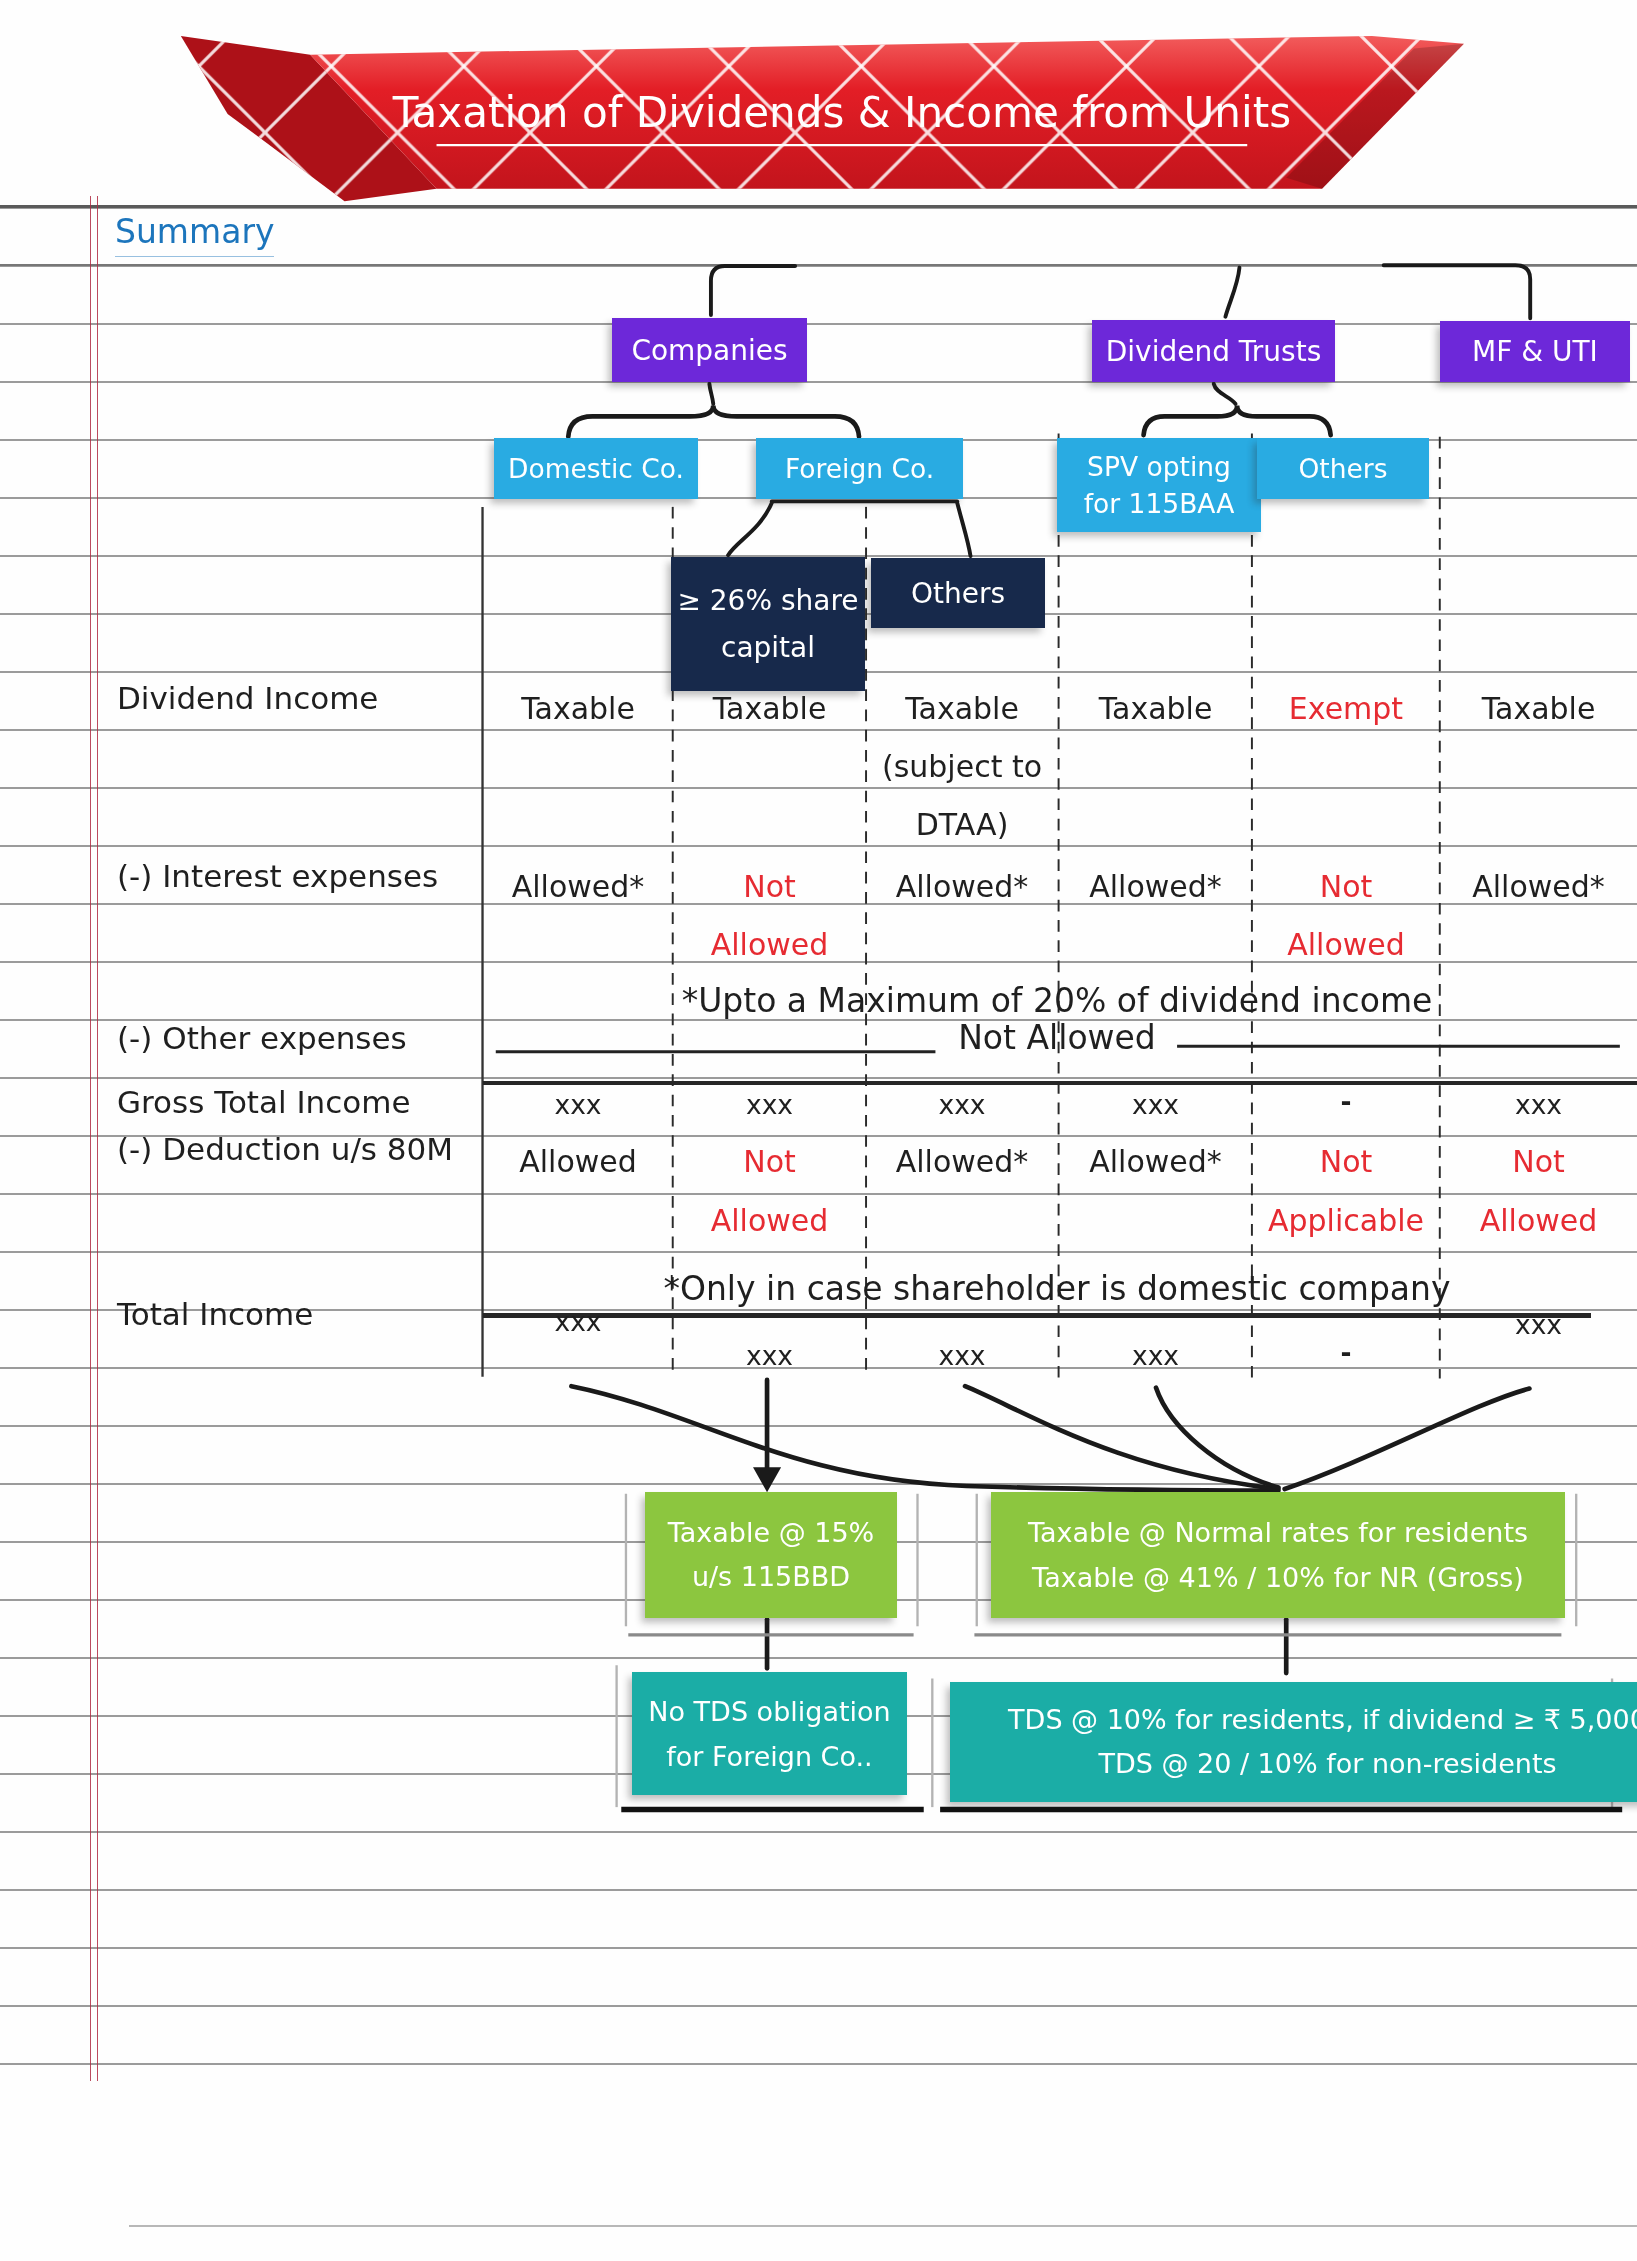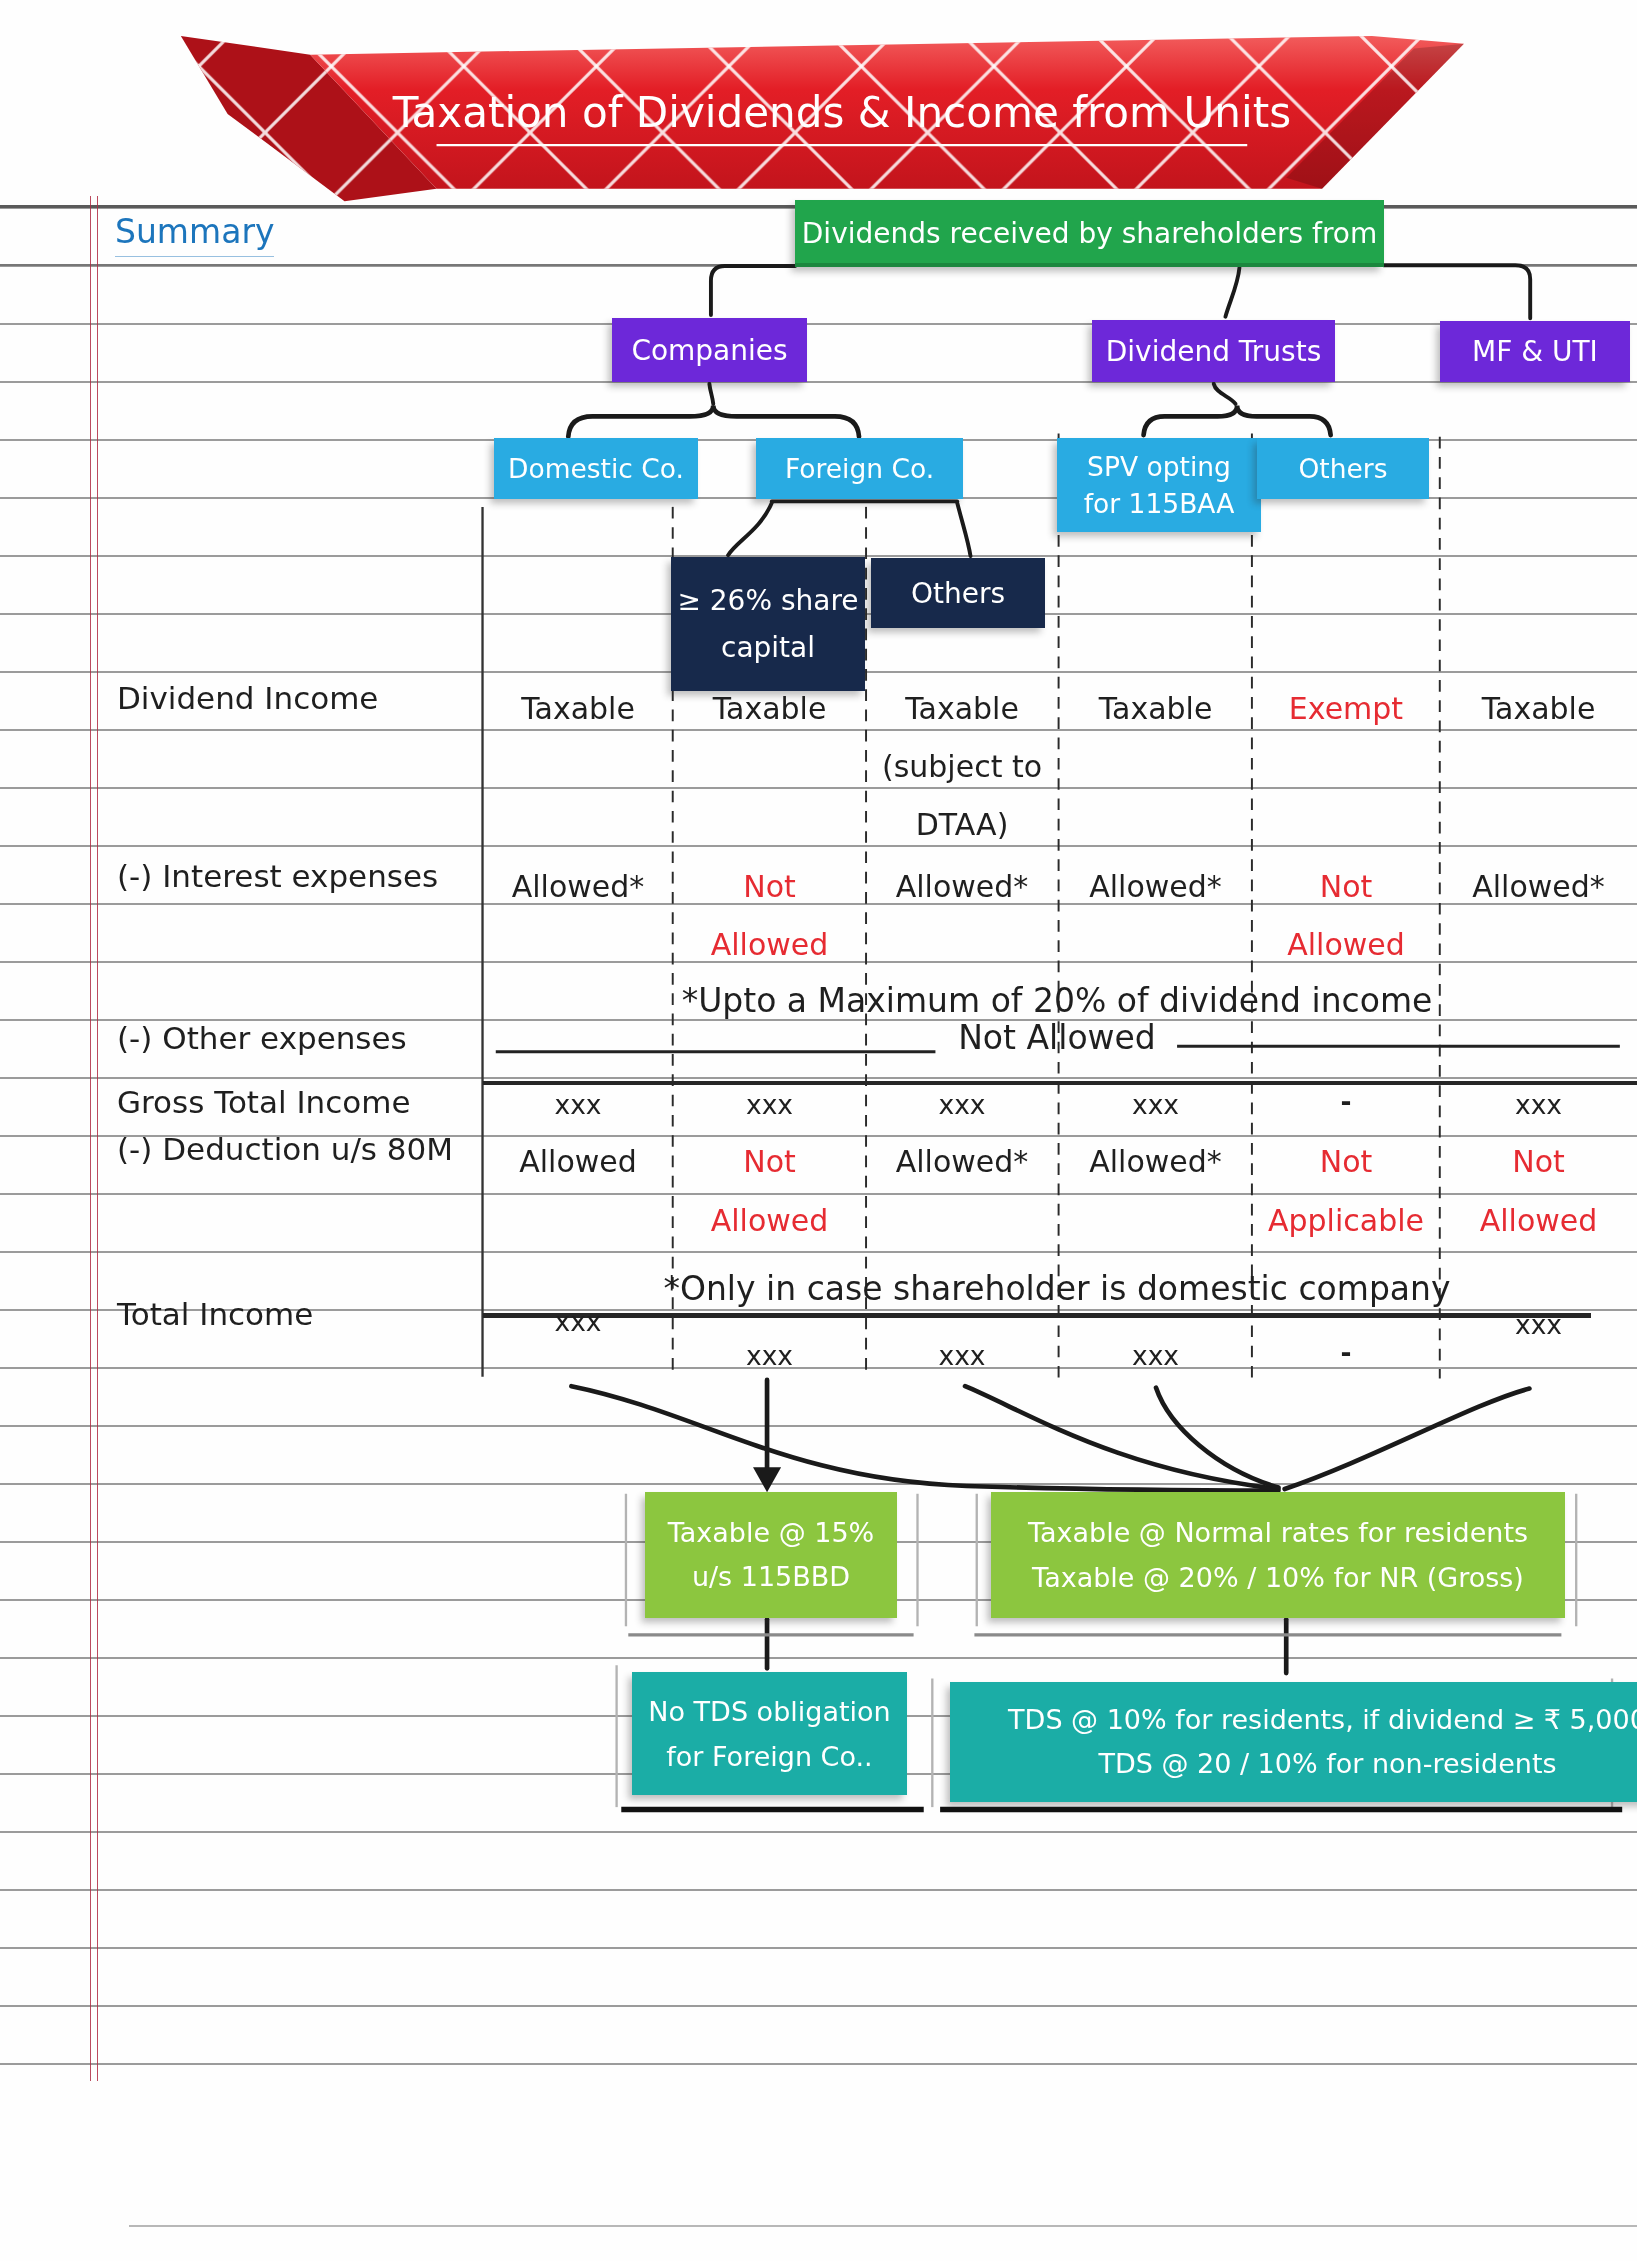--- a/index.html
+++ b/index.html
@@ -126,21 +126,20 @@
     </g>
     <g stroke="#111" stroke-width="7">
       <line x1="797" y1="2321" x2="1185" y2="2321"></line>
         <line x1="1206" y1="2321" x2="2081" y2="2321"></line>
     </g>
   </svg>
 
   <div class="tborder" style="left:483px;top:1081px;width:1155px;height:3.9px;"></div>
   <div class="tborder" style="left:483px;top:1313px;width:1108px;height:4.7px;"></div>
 
-  <div class="node n-green" style="left:795px;top:200px;width:589px;height:67px;font-size:28px;">Dividends received by shareholders from</div>
   <div class="node n-blue" style="left:612px;top:318px;width:195px;height:64px;font-size:28px;">Companies</div>
   <div class="node n-blue" style="left:1092px;top:320px;width:243px;height:62px;font-size:28px;">Dividend Trusts</div>
   <div class="node n-blue" style="left:1440px;top:321px;width:190px;height:61px;font-size:28px;">MF &amp; UTI</div>
   <div class="node n-lblue" style="left:478px;top:438px;width:204px;height:61px;font-size:26.5px;margin-left:16px;">Domestic Co.</div>
   <div class="node n-lblue" style="left:756px;top:438px;width:207px;height:61px;font-size:26.5px;">Foreign Co.</div>
   <div class="node n-lblue" style="left:1057px;top:438px;width:204px;height:94px;font-size:26.5px;line-height:37px;">SPV opting
 for 115BAA</div>
   <div class="node n-lblue" style="left:1257px;top:438px;width:172px;height:61px;font-size:26.5px;">Others</div>
   <div class="node n-navy" style="left:671px;top:557px;width:194px;height:134px;font-size:28px;line-height:47px;">≥ 26% share
 capital</div>
@@ -196,20 +195,20 @@
   <div class="cell small" style="left:486px;top:1304px;width:184px;">xxx</div>
   <div class="cell small" style="left:676px;top:1338px;width:187px;">xxx</div>
   <div class="cell small" style="left:869px;top:1338px;width:186px;">xxx</div>
   <div class="cell small" style="left:1062px;top:1338px;width:187px;">xxx</div>
   <div class="cell small" style="left:1255px;top:1335px;width:182px;font-weight:bold;">-</div>
   <div class="cell small" style="left:1443px;top:1307px;width:191px;">xxx</div>
 
   <div class="node n-lime" style="left:645px;top:1492px;width:252px;height:126px;font-size:27px;line-height:44px;">Taxable @ 15%
 u/s 115BBD</div>
   <div class="node n-lime" style="left:991px;top:1492px;width:574px;height:126px;font-size:27px;line-height:45px;">Taxable @ Normal rates for residents
-Taxable @ 20% / 10% for NR (Gross)</div>
+Taxable @ 41% / 10% for NR (Gross)</div>
   <div class="node n-teal" style="left:632px;top:1672px;width:275px;height:123px;font-size:27px;line-height:45px;">No TDS obligation
 for Foreign Co..</div>
   <div class="node n-teal" style="left:950px;top:1675px;width:755px;height:120px;font-size:27px;line-height:44px;margin-top:7px;">TDS @ 10% for residents, if dividend ≥ ₹ 5,000
 TDS @ 20 / 10% for non-residents</div>
 
 </div>
 
 
 </body></html>

